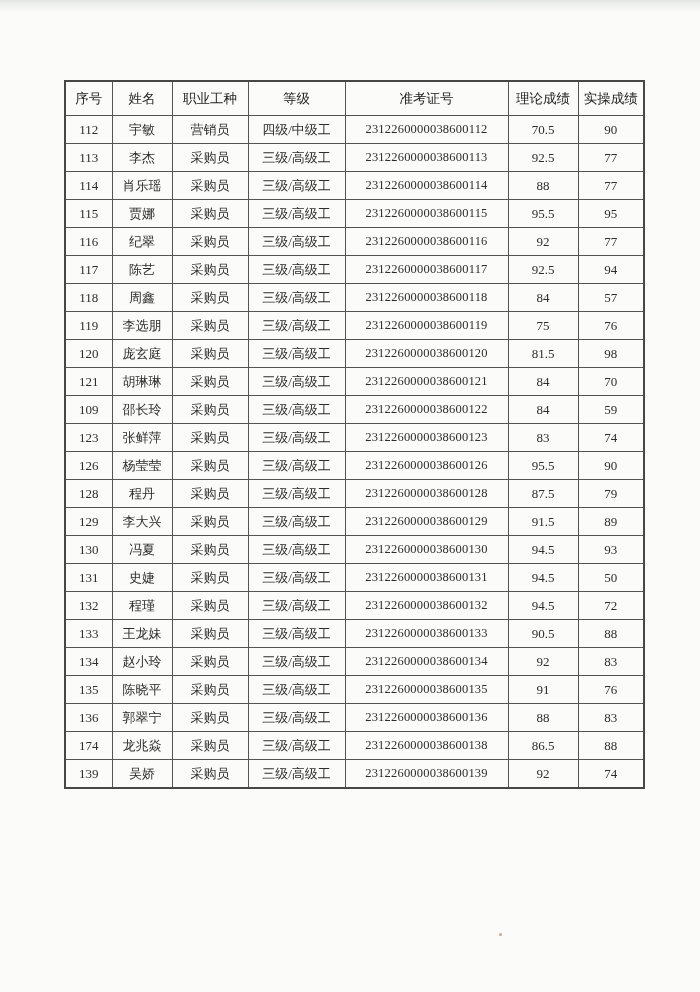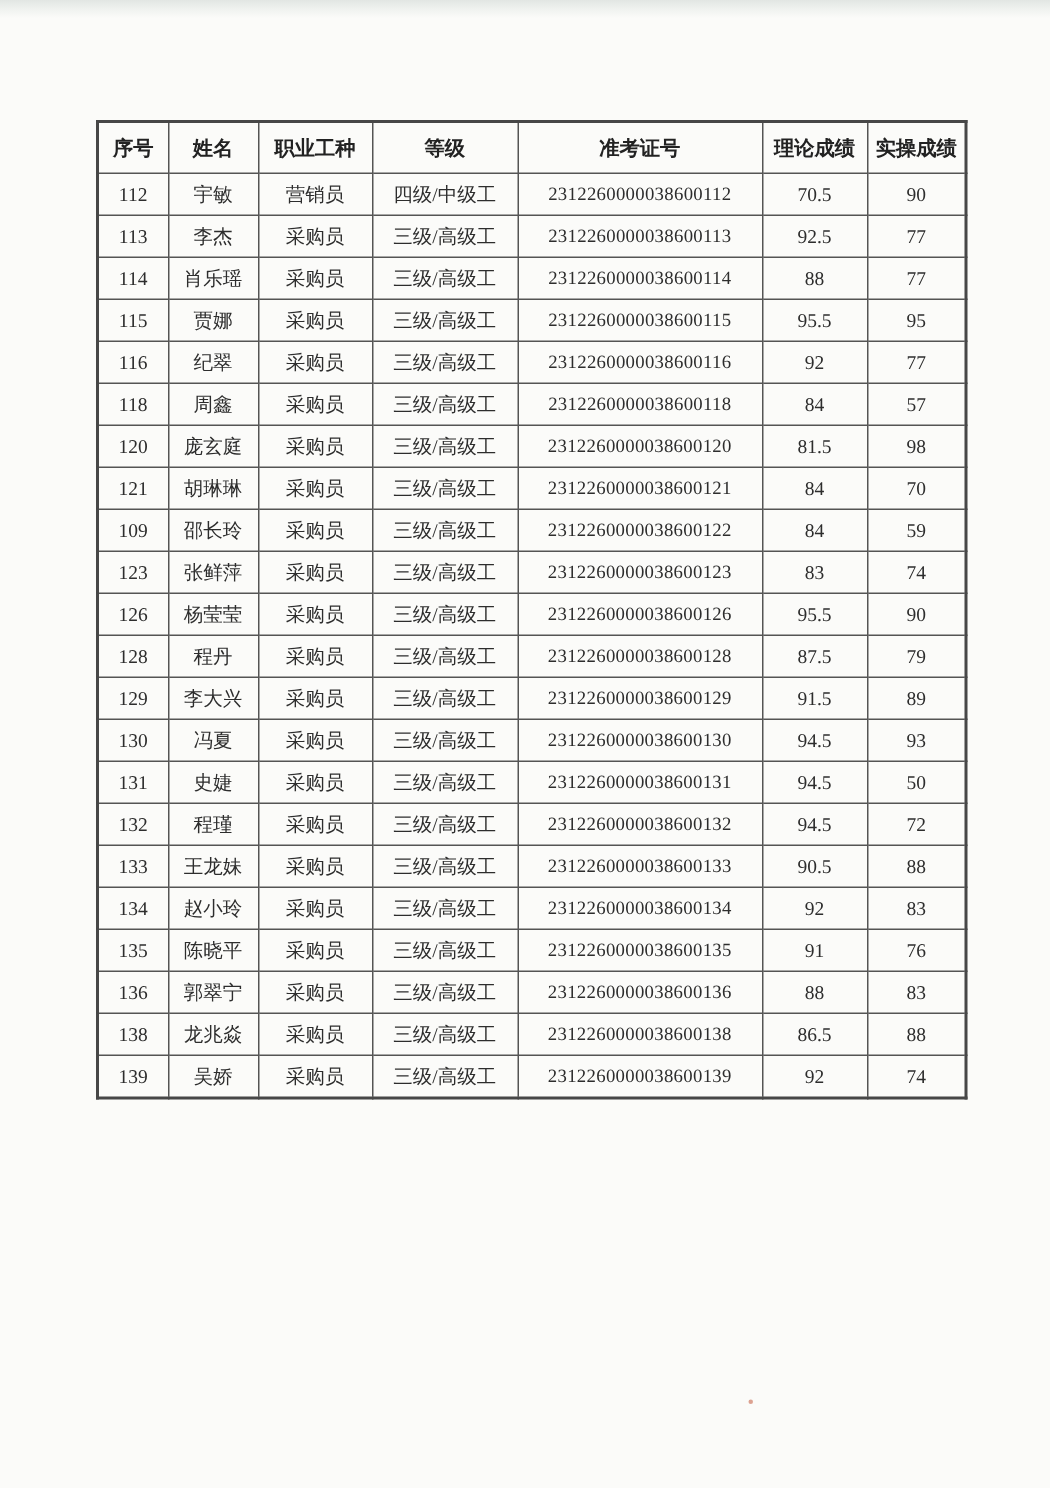--- a/index.html
+++ b/index.html
@@ -44,21 +44,21 @@
     border: 1px solid #545454;
     text-align: center;
     vertical-align: middle;
     padding: 0 2px;
     overflow: hidden;
     white-space: nowrap;
   }
   .score-table th {
     height: 33px;
     font-size: 13.5px;
-    font-weight: bold;
+    font-weight: normal;
     color: #222;
   }
   .score-table td {
     height: 27px;
     font-size: 13px;
     color: #2d2d2d;
   }
   
   .score-table td:nth-child(5) { letter-spacing: 0.2px; font-size: 12.5px; }
   col.c-index   { width: 47px; }
@@ -135,29 +135,47 @@
       <tr>
         <td>116</td>
         <td>纪翠</td>
         <td>采购员</td>
         <td>三级/高级工</td>
         <td>2312260000038600116</td>
         <td>92</td>
         <td>77</td>
       </tr>
       <tr>
+        <td>117</td>
+        <td>陈艺</td>
+        <td>采购员</td>
+        <td>三级/高级工</td>
+        <td>2312260000038600117</td>
+        <td>92.5</td>
+        <td>94</td>
+      </tr>
+      <tr>
         <td>118</td>
         <td>周鑫</td>
         <td>采购员</td>
         <td>三级/高级工</td>
         <td>2312260000038600118</td>
         <td>84</td>
         <td>57</td>
       </tr>
       <tr>
+        <td>119</td>
+        <td>李选朋</td>
+        <td>采购员</td>
+        <td>三级/高级工</td>
+        <td>2312260000038600119</td>
+        <td>75</td>
+        <td>76</td>
+      </tr>
+      <tr>
         <td>120</td>
         <td>庞玄庭</td>
         <td>采购员</td>
         <td>三级/高级工</td>
         <td>2312260000038600120</td>
         <td>81.5</td>
         <td>98</td>
       </tr>
       <tr>
         <td>121</td>
@@ -270,21 +288,21 @@
       <tr>
         <td>136</td>
         <td>郭翠宁</td>
         <td>采购员</td>
         <td>三级/高级工</td>
         <td>2312260000038600136</td>
         <td>88</td>
         <td>83</td>
       </tr>
       <tr>
-        <td>138</td>
+        <td>174</td>
         <td>龙兆焱</td>
         <td>采购员</td>
         <td>三级/高级工</td>
         <td>2312260000038600138</td>
         <td>86.5</td>
         <td>88</td>
       </tr>
       <tr>
         <td>139</td>
         <td>吴娇</td>

